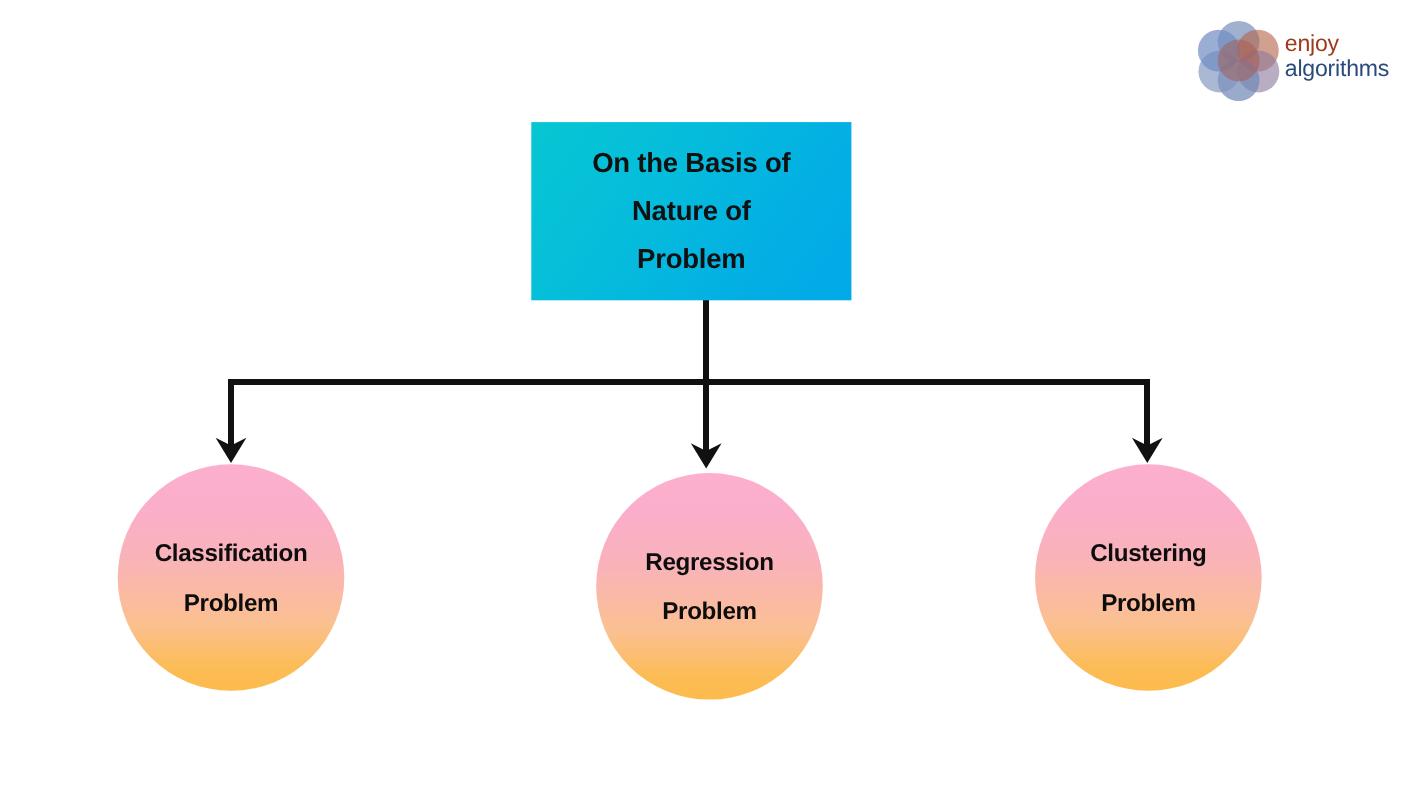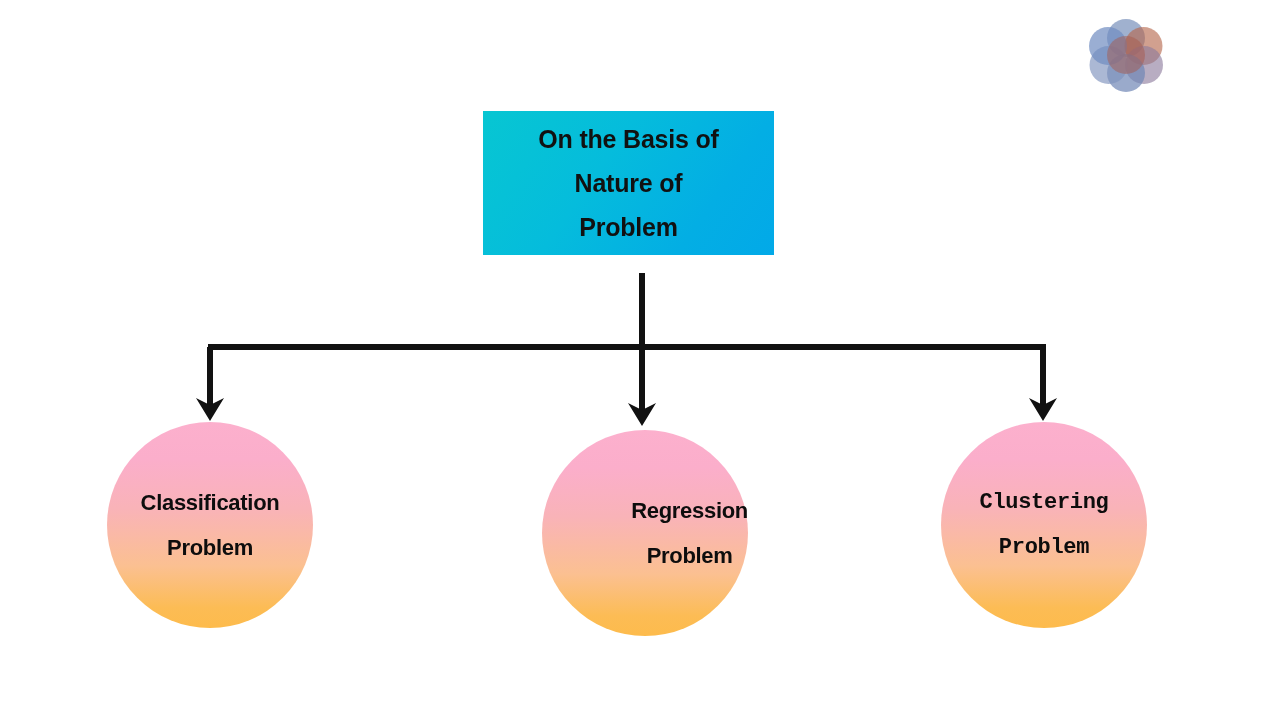--- a/index.html
+++ b/index.html
@@ -61,21 +61,21 @@
     letter-spacing: -0.2px;
     color: #2a4a7c;
   }
 
   
   .root-node {
     position: absolute;
     left: 483px;
     top: 111px;
     width: 291px;
-    height: 144px;
+    height: 162px;
     background: linear-gradient(125deg, #07c6d2 0%, #05bcdc 40%, #03aee4 75%, #02a9e8 100%);
     display: flex;
     align-items: center;
     justify-content: center;
   }
   .root-label {
     font-size: 25px;
     line-height: 44px;
     font-weight: 700;
     color: #111111;
@@ -96,22 +96,22 @@
                 #fbaecb 18%,
                 #f9b3b8 42%,
                 #fbc091 70%,
                 #fcbc55 90%,
                 #fdbb4c 100%);
     display: flex;
     align-items: center;
     justify-content: center;
   }
   .leaf-1 { left: 107px; top: 422px; }
-  .leaf-2 { left: 542px; top: 430px; justify-content: flex-end; }
-  .leaf-3 { left: 941px; top: 422px; font-family: Liberation Mono, monospace; }
+  .leaf-2 { left: 542px; top: 430px; }
+  .leaf-3 { left: 941px; top: 422px; }
 
   .leaf-label {
     font-size: 22px;
     line-height: 45px;
     font-weight: 700;
     color: #0d0d0d;
     text-align: center;
     letter-spacing: -0.3px;
     white-space: pre-line;
   }
@@ -136,20 +136,24 @@
       <g>
         <circle cx="38" cy="20" r="19" fill="#7b93bd" fill-opacity="0.72"></circle>
         <circle cx="55.5" cy="28" r="19" fill="#b4654a" fill-opacity="0.62"></circle>
         <circle cx="56" cy="47" r="19" fill="#8d7a9c" fill-opacity="0.62"></circle>
         <circle cx="38" cy="55" r="19" fill="#6f86b5" fill-opacity="0.70"></circle>
         <circle cx="20.5" cy="47" r="19" fill="#7f93be" fill-opacity="0.66"></circle>
         <circle cx="20" cy="28" r="19" fill="#6f8cc0" fill-opacity="0.70"></circle>
         <circle cx="38" cy="37" r="19" fill="#a8584a" fill-opacity="0.48"></circle>
       </g>
     </svg>
+    <div class="brand-words">
+      <span class="brand-enjoy">enjoy</span>
+      <span class="brand-algorithms">algorithms</span>
+    </div>
   </div>
 
   <svg id="connectors" viewBox="0 0 1280 720" xmlns="http://www.w3.org/2000/svg">
     <g stroke="#111111" stroke-width="5.5" fill="none" shape-rendering="crispEdges">
 
       <line x1="642" y1="273" x2="642" y2="349"></line>
 
       <line x1="207.5" y1="347" x2="1045.5" y2="347"></line>
 
       <line x1="210" y1="347" x2="210" y2="405"></line>

